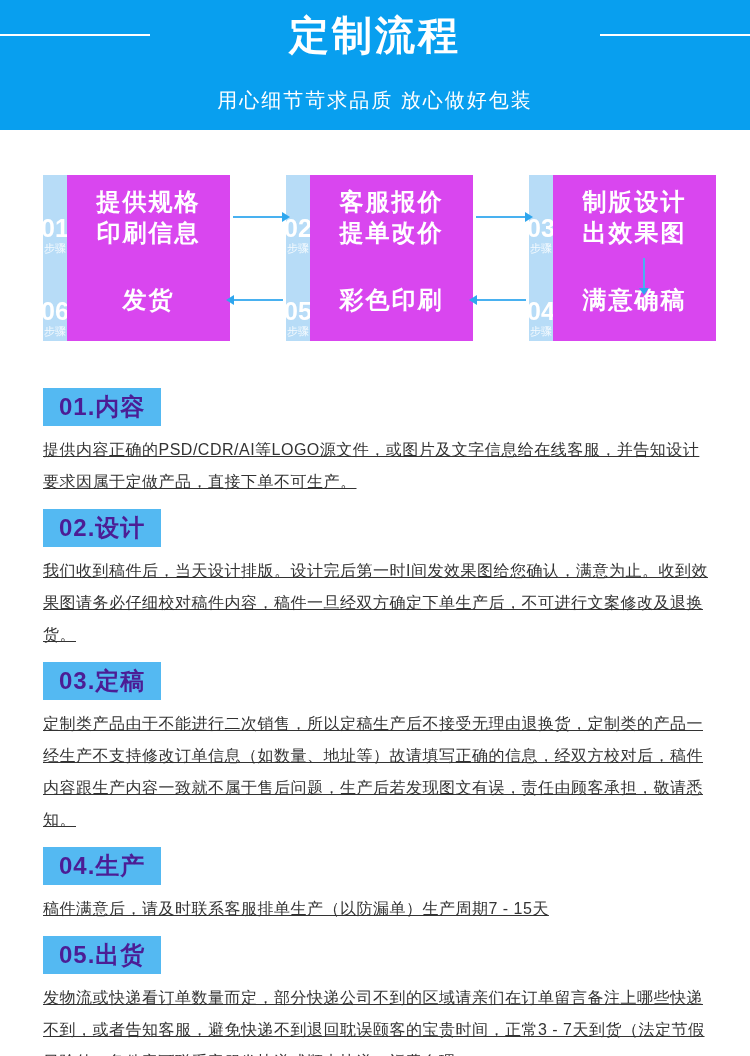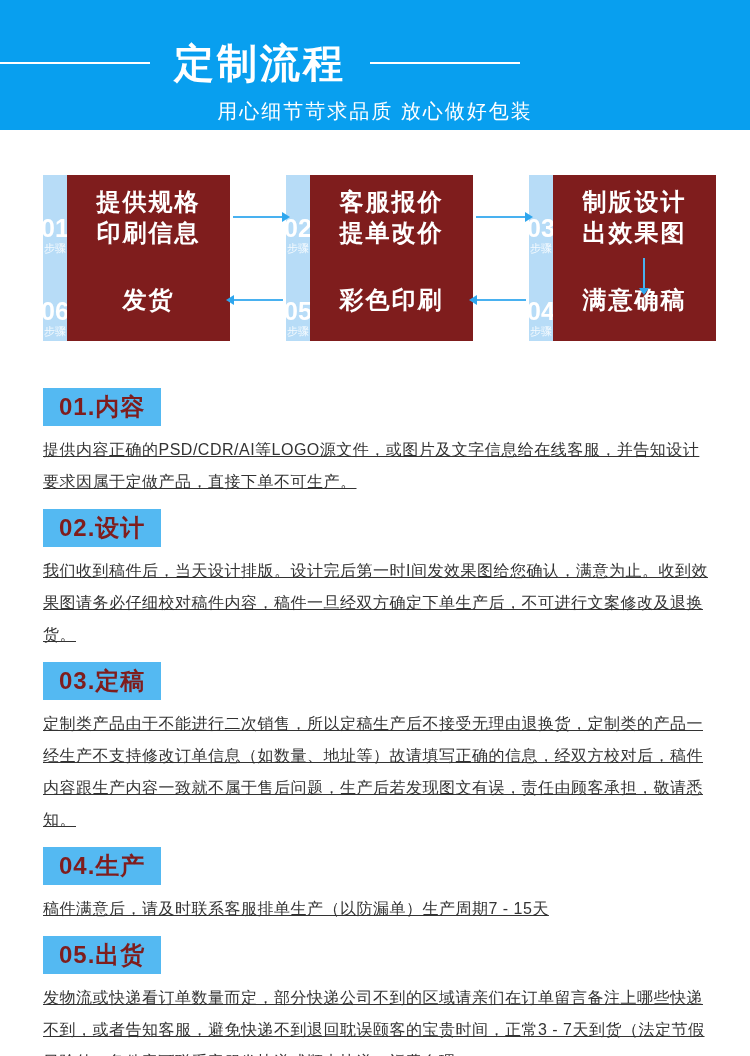--- a/index.html
+++ b/index.html
@@ -2,49 +2,49 @@
 <html><head>
 <meta charset="utf-8">
 <style>
   * { margin:0; padding:0; box-sizing:border-box; }
   html,body { background:#ffffff; }
   body { font-family:"Liberation Sans","DejaVu Sans",sans-serif; }
   .page { position:relative; width:750px; height:1056px; margin:0 auto; background:#ffffff; overflow:hidden; }
 
   
   .banner { width:750px; height:130px; background:#089fef; color:#ffffff; text-align:center; }
-  .banner-title-row { display:flex; align-items:center; justify-content:flex-start; padding-top:40px; }
+  .banner-title-row { display:flex; align-items:center; justify-content:space-between; padding-top:12px; }
   .banner-line { width:150px; height:2px; background:#ffffff; }
   .banner-title { font-size:40px; font-weight:900; letter-spacing:3px; margin:0 24px; line-height:46px; }
-  .banner-subtitle { margin-top:12px; font-size:20px; letter-spacing:2px; font-weight:400; }
+  .banner-subtitle { margin-top:29px; font-size:20px; letter-spacing:2px; font-weight:400; }
 
   
   .flow { position:relative; width:673px; margin:45px 0 0 43px; }
   .flow-row { display:flex; justify-content:space-between; height:83px; }
   .step { display:flex; width:187px; height:83px; }
   .step-num-col { width:24px; background:#b7dcf7; color:#ffffff; display:flex; flex-direction:column;
                   justify-content:flex-end; align-items:center; padding-bottom:3px; }
   .step-num { font-size:25px; font-weight:700; line-height:25px; }
   .step-num-label { font-size:11px; color:rgba(255,255,255,0.85); line-height:14px; }
-  .step-body { flex:1; background:#7f1d1d; color:#ffffff; display:flex; flex-direction:column;
+  .step-body { flex:1; background:#d946ef; color:#ffffff; display:flex; flex-direction:column;
                justify-content:center; align-items:center; font-size:24px; font-weight:700;
                letter-spacing:2px; line-height:31px; }
   .h-arrow { position:relative; align-self:center; width:50px; height:2px; background:#49b1f0; }
   .h-arrow.right::after { content:""; position:absolute; right:-7px; top:-4px;
                           border-left:8px solid #2ea6ee; border-top:5px solid transparent; border-bottom:5px solid transparent; }
   .h-arrow.left::after  { content:""; position:absolute; left:-7px; top:-4px;
                           border-right:8px solid #2ea6ee; border-top:5px solid transparent; border-bottom:5px solid transparent; }
   .v-arrow { position:absolute; left:600px; top:83px; width:2px; height:31px; background:#49b1f0; }
   .v-arrow::after { content:""; position:absolute; left:-4px; bottom:-6px;
                     border-top:7px solid #2ea6ee; border-left:5px solid transparent; border-right:5px solid transparent; }
 
   
   .sections { margin:47px 0 0 43px; width:673px; }
   .sec { margin-bottom:11px; }
-  .sec-head { display:inline-block; background:#54b9f2; color:#7f1d1d; font-size:24px; font-weight:700;
+  .sec-head { display:inline-block; background:#54b9f2; color:#4c1d95; font-size:24px; font-weight:700;
               line-height:26px; padding:6px 16px; letter-spacing:1px; }
   .sec-body { margin-top:8px; width:670px; font-size:16px; line-height:32px; color:#333333;
               letter-spacing:0.5px; text-align:left;text-decoration:underline; }
 </style>
 </head>
 <body>
 
 <div class="page">
 
   <header class="banner">

